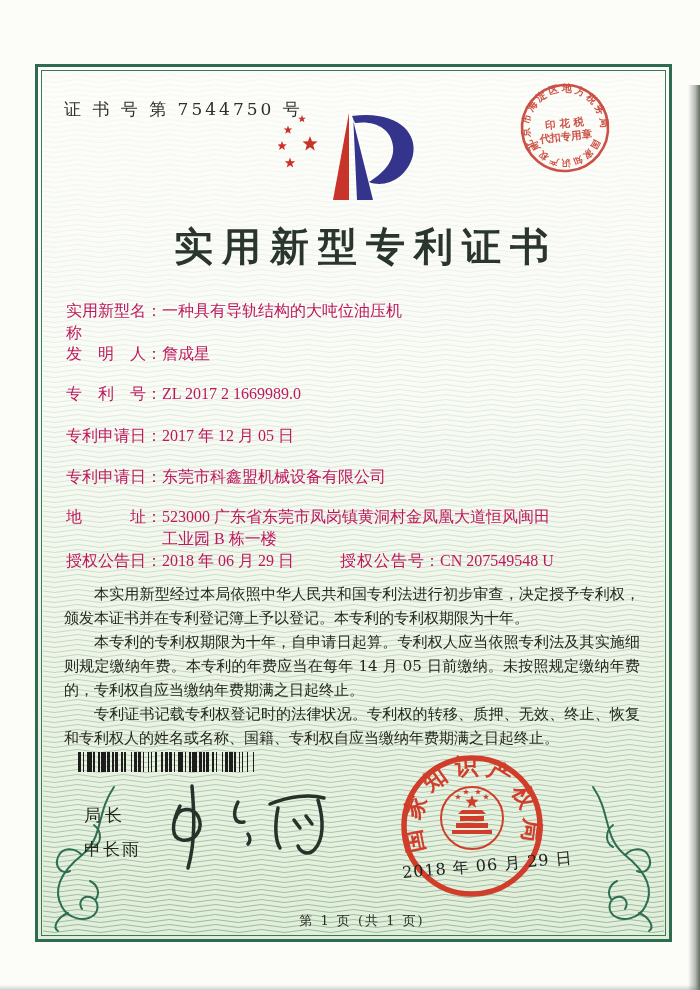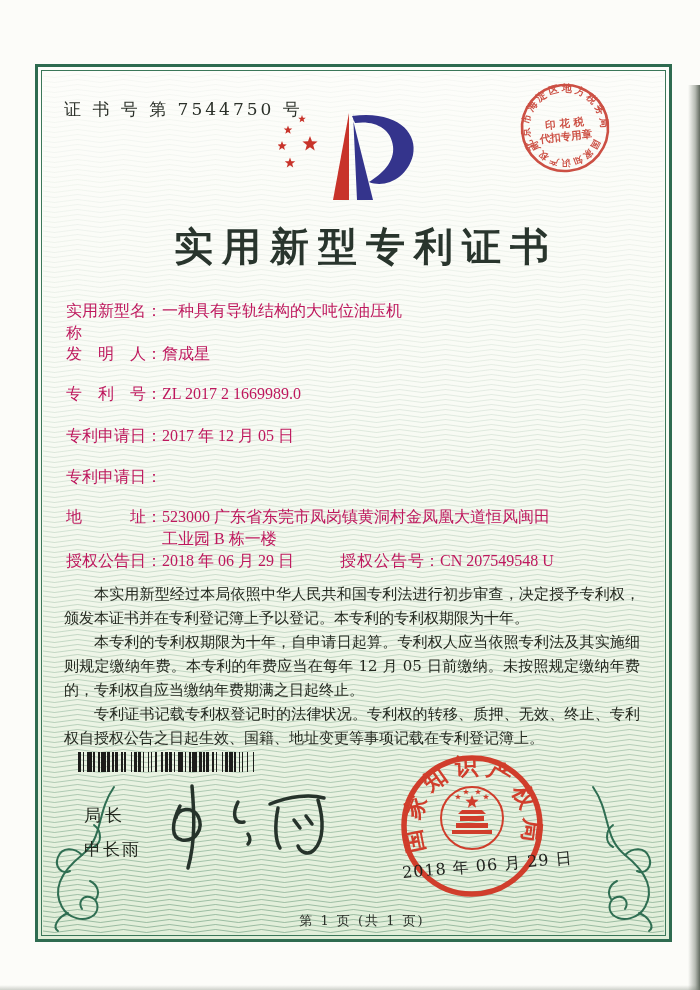--- a/index.html
+++ b/index.html
@@ -283,20 +283,21 @@
     <span class="fvalue">ZL 2017 2 1669989.0</span>
   </div>
   <div class="frow" style="top:425px">
     <span class="flabel">专利申请日</span>
       <span class="fcolon">：</span>
     <span class="fvalue">2017 年 12 月 05 日</span>
   </div>
   <div class="frow" style="top:466px">
     <span class="flabel">专利申请日</span>
       <span class="fcolon">：</span>
+    <span class="fvalue">东莞市科鑫盟机械设备有限公司</span>
   </div>
   <div class="frow" style="top:506px">
     <span class="flabel">地址</span>
       <span class="fcolon">：</span>
     <span class="fvalue">
       <span>523000 广东省东莞市凤岗镇黄洞村金凤凰大道恒风闽田</span><br>
       <span>工业园 B 栋一楼</span>
     </span>
   </div>
   <div class="frow" style="top:550px">
@@ -305,22 +306,22 @@
     <span class="fvalue">2018 年 06 月 29 日</span>
     <span class="fgroup2">
       <span class="flabel">授权公告号</span>
         <span class="fcolon">：</span>
       <span class="fvalue">CN 207549548 U</span>
     </span>
   </div>
 
   <div class="paras">
     <p>本实用新型经过本局依照中华人民共和国专利法进行初步审查，决定授予专利权，颁发本证书并在专利登记簿上予以登记。本专利的专利权期限为十年。</p>
-    <p>本专利的专利权期限为十年，自申请日起算。专利权人应当依照专利法及其实施细则规定缴纳年费。本专利的年费应当在每年 12 月 05 日前缴纳。未按照规定缴纳年费的，专利权自应当缴纳年费期满之日起终止。</p>
-    <p>专利证书记载专利权登记时的法律状况。专利权的转移、质押、无效、终止、专利权自授权公告之日起生效、国籍、地址变更等事项记载在专利登记簿上。</p>
+    <p>本专利的专利权期限为十年，自申请日起算。专利权人应当依照专利法及其实施细则规定缴纳年费。本专利的年费应当在每年 14 月 05 日前缴纳。未按照规定缴纳年费的，专利权自应当缴纳年费期满之日起终止。</p>
+    <p>专利证书记载专利权登记时的法律状况。专利权的转移、质押、无效、终止、恢复和专利权人的姓名或名称、国籍、专利权自应当缴纳年费期满之日起终止。</p>
   </div>
 
   <div id="barcode" class="barcode">
       <span style="width: 3.1px; background: rgb(29, 29, 27);"></span>
       <span style="width: 1.55px; background: transparent;"></span>
       <span style="width: 1.55px; background: rgb(29, 29, 27);"></span>
       <span style="width: 3.1px; background: transparent;"></span>
       <span style="width: 4.65px; background: rgb(29, 29, 27);"></span>
       <span style="width: 1.55px; background: transparent;"></span>
       <span style="width: 1.55px; background: rgb(29, 29, 27);"></span>

